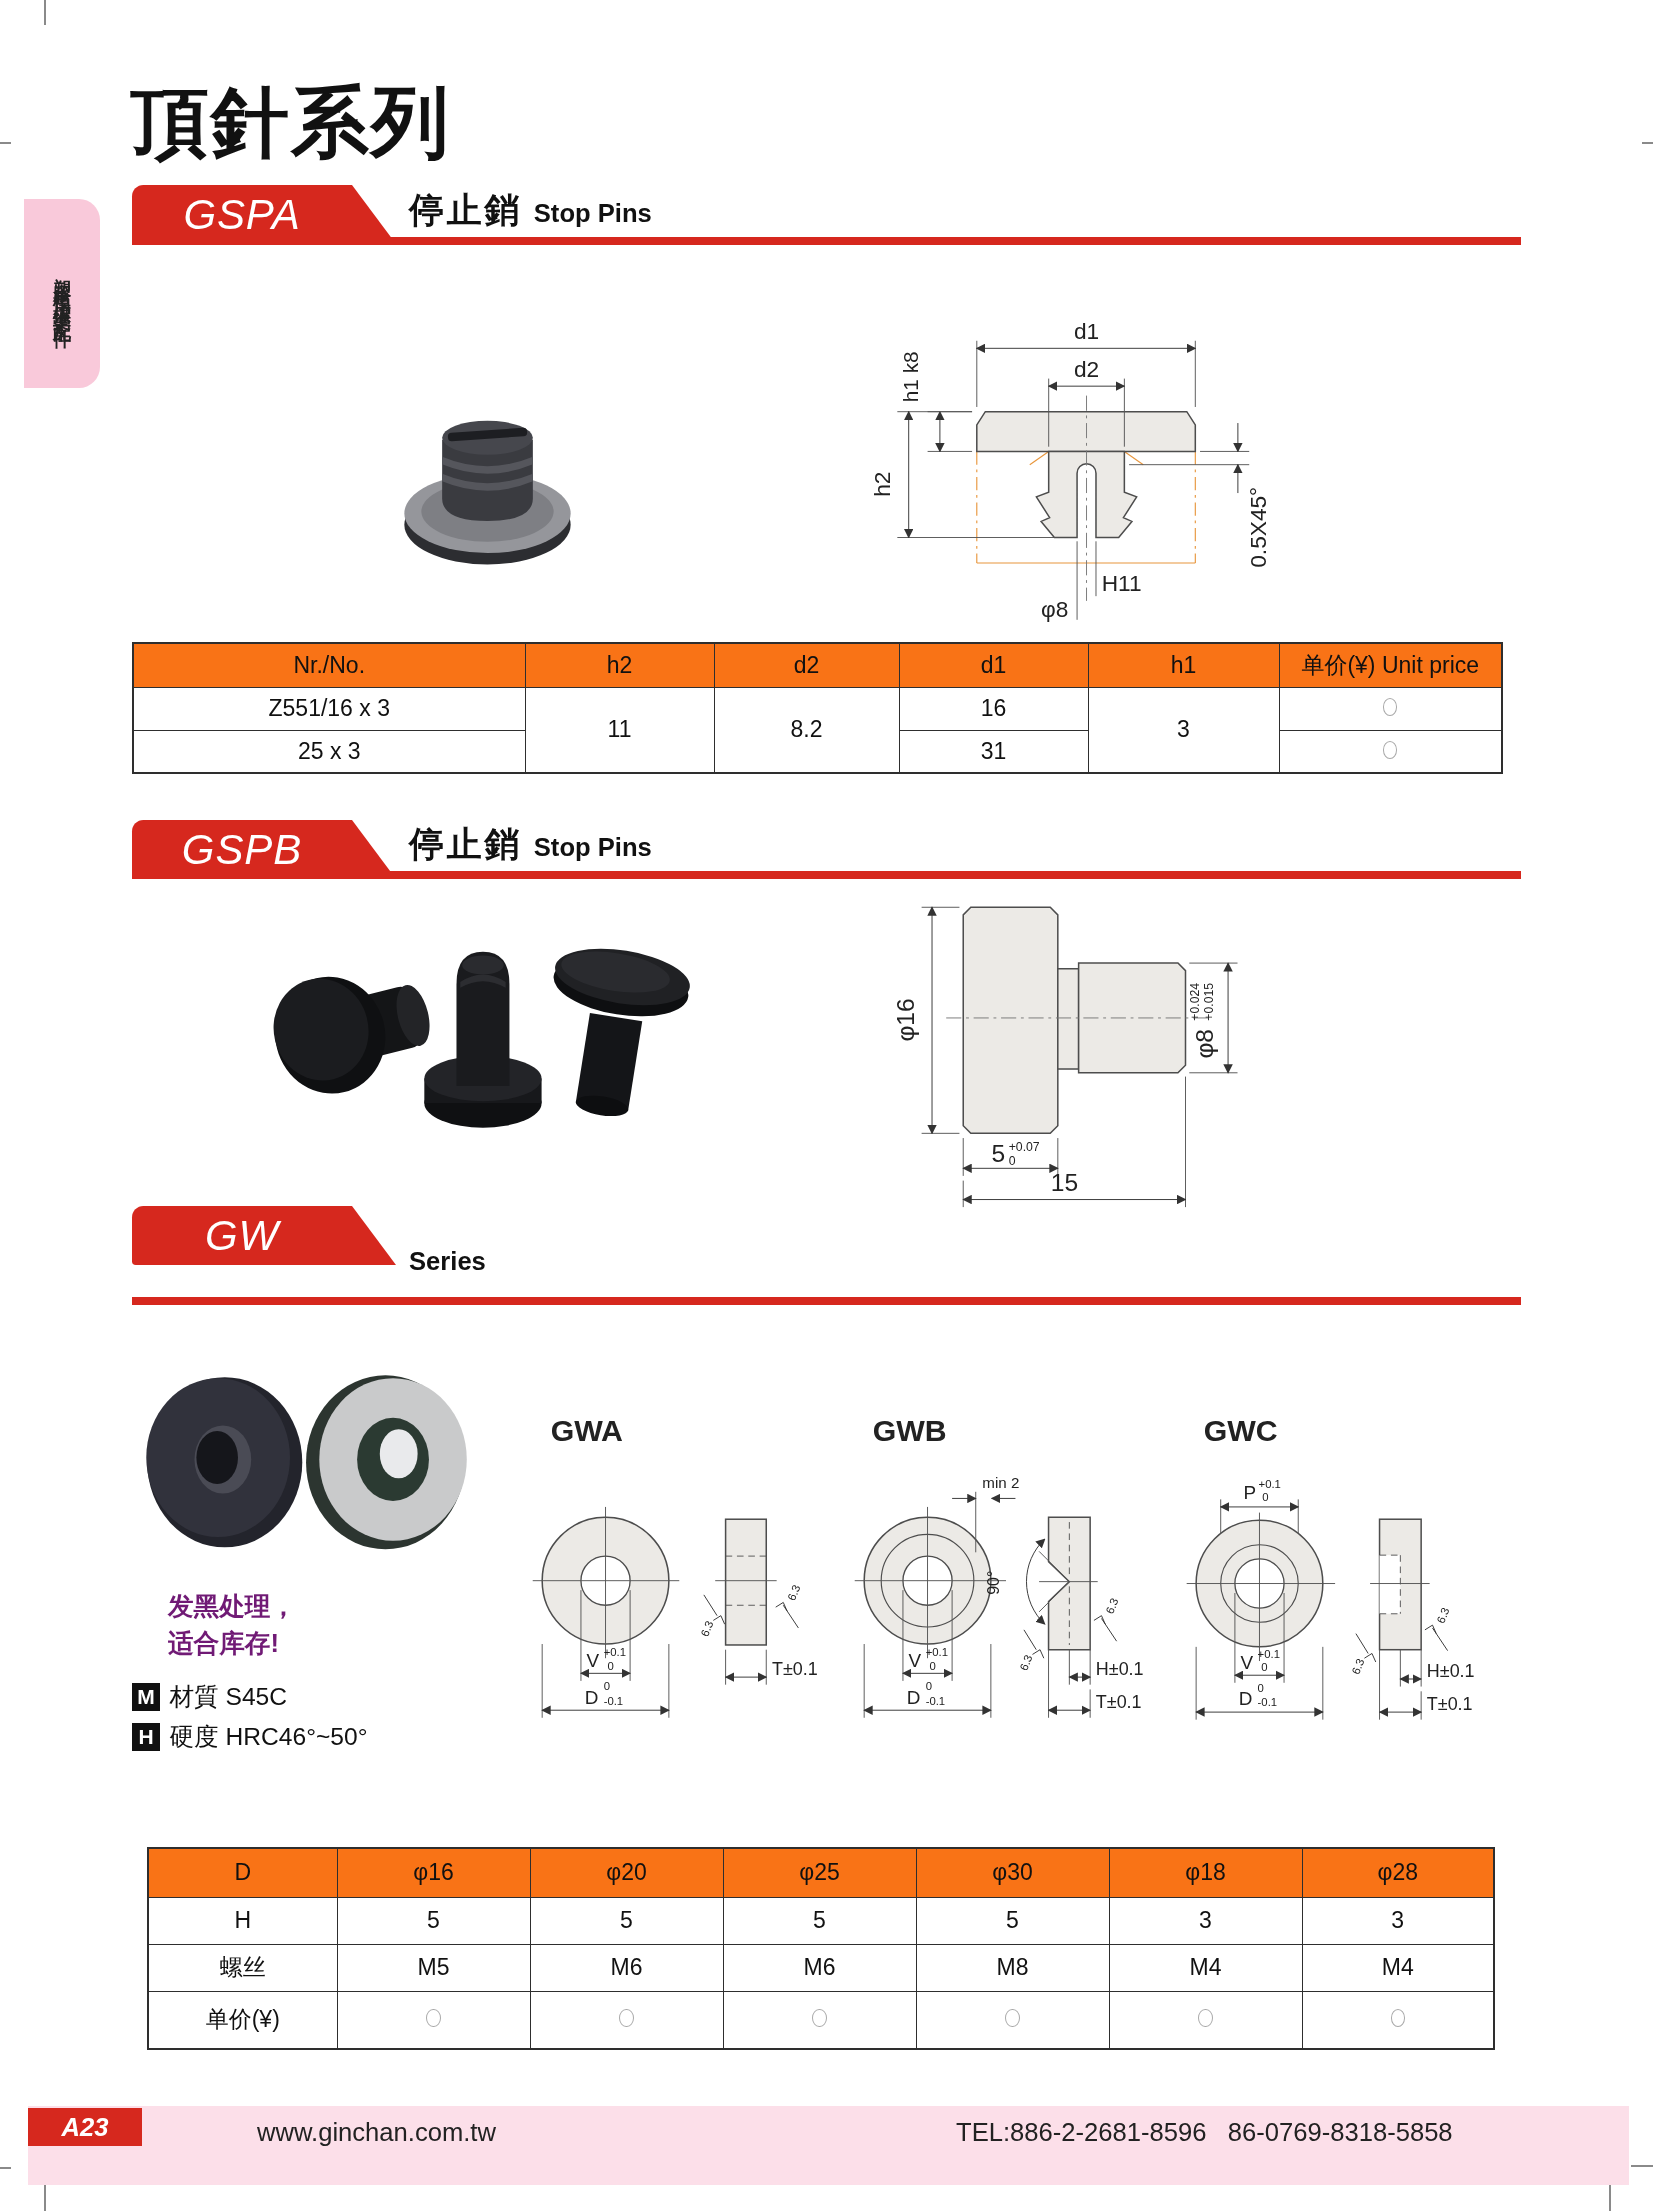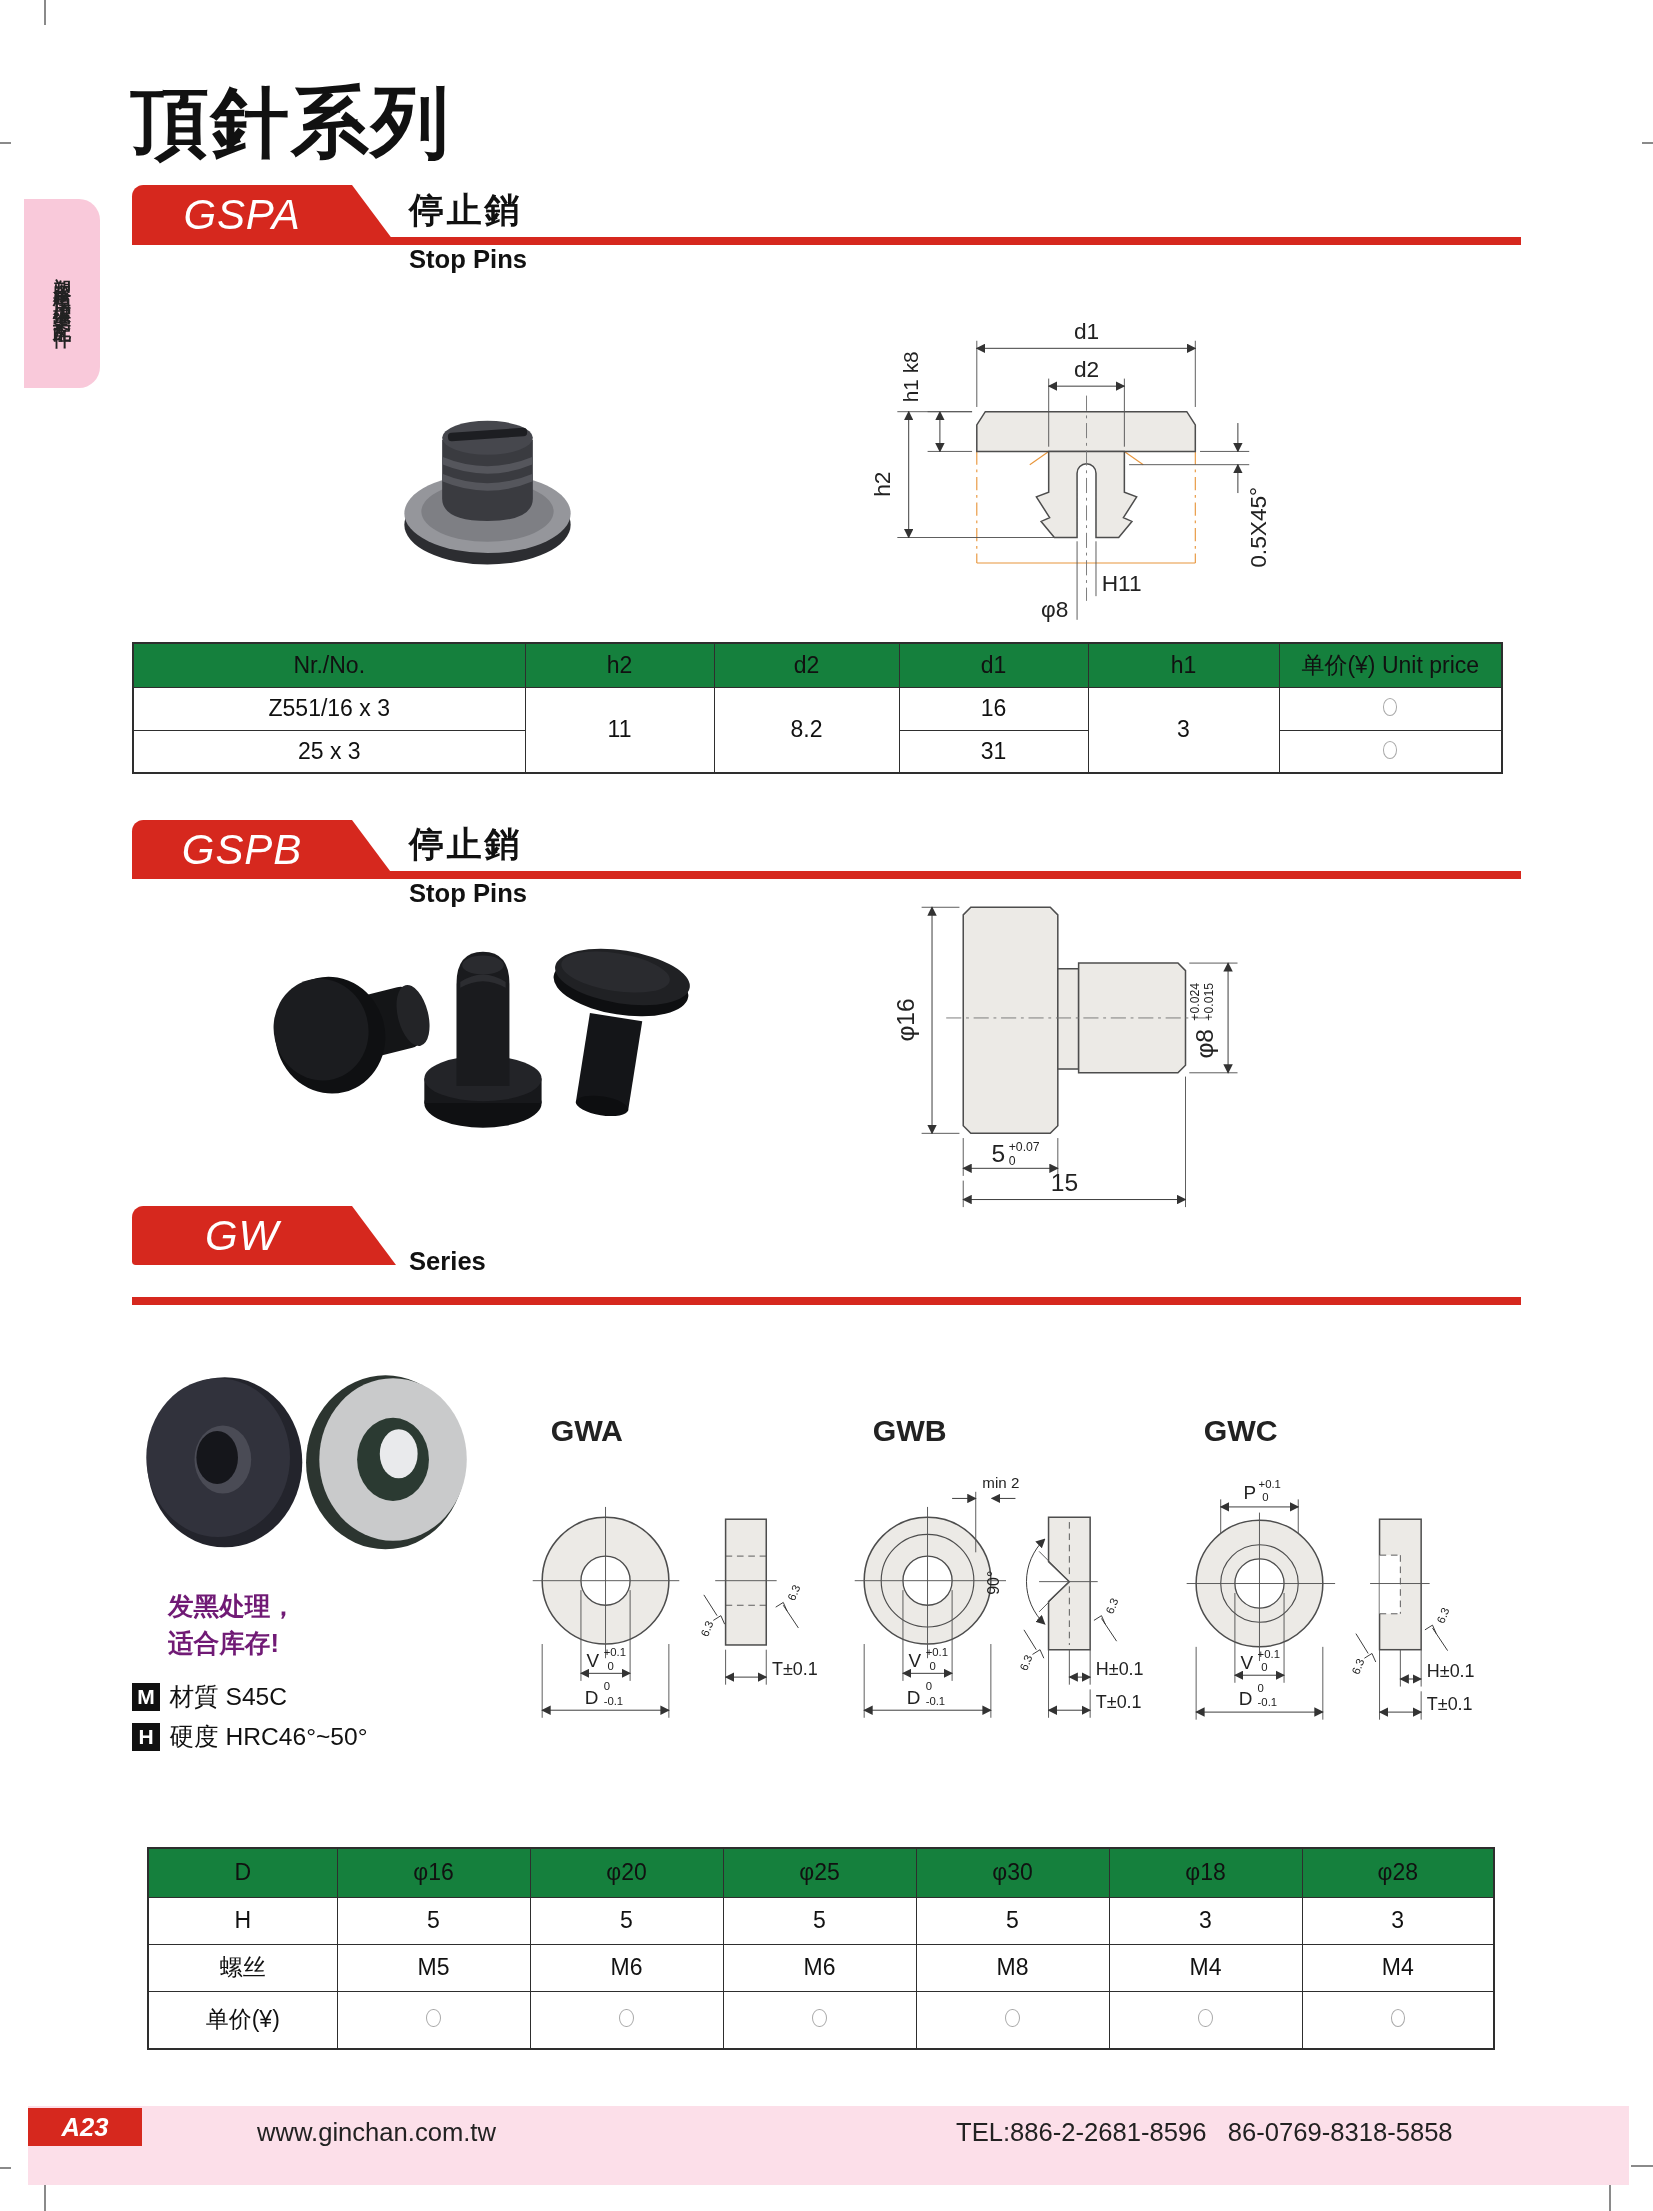--- a/index.html
+++ b/index.html
@@ -21,29 +21,29 @@
   .title-zh{font-size:78px;font-weight:bold;color:#111;letter-spacing:1.9px;line-height:1;}
   .title-en{font-size:49px;font-weight:bold;color:#8c8c8c;line-height:1;}
 
   
   .sec-rule{position:absolute;height:7.6px;background:#d6281e;}
   .badge{position:absolute;width:220px;height:59px;background:#d6281e;border-radius:11.4px 0 0 3.8px;
     display:flex;align-items:center;justify-content:center;}
   .badge::after{content:'';position:absolute;left:100%;top:0;width:0;height:0;
     border-bottom:59px solid #d6281e;border-right:44px solid transparent;}
   .badge span{color:#fff;font-weight:normal;font-style:italic;font-size:42px;letter-spacing:0.9px;}
-  .sec-sub{position:absolute;display:flex;align-items:baseline;gap:11.4px;flex-direction:column;}
+  .sec-sub{position:absolute;display:flex;align-items:baseline;gap:11.4px;}
   .sec-sub .zh{font-size:35px;font-weight:bold;color:#111;letter-spacing:2.8px;}
   .sec-sub .en{font-size:25.6px;font-weight:bold;color:#111;}
 
   
   table.cat{border-collapse:collapse;table-layout:fixed;background:#fff;}
   table.cat td,table.cat th{border:1.3px solid #2e2e2e;text-align:center;vertical-align:middle;
     font-size:23px;font-weight:normal;color:#111;padding:0;}
-  table.cat .hd{background:#15803d;}
+  table.cat .hd{background:#f97316;}
   table.cat{border:2.4px solid #2e2e2e;}
   .pcircle{display:inline-block;width:12.3px;height:16px;border:1.4px solid #a9a9a9;border-radius:50%;}
 
   
   .note-red{position:absolute;color:#701a75;font-weight:bold;font-size:25.6px;line-height:1.45;}
   .mh-line{position:absolute;display:flex;align-items:center;gap:9.5px;font-size:24.6px;color:#111;}
   .mh-badge{display:inline-flex;align-items:center;justify-content:center;width:28px;height:28px;
     background:#111;color:#fff;font-weight:bold;font-size:21px;}
 
   svg text{font-family:"Liberation Sans",sans-serif;fill:#222;}

